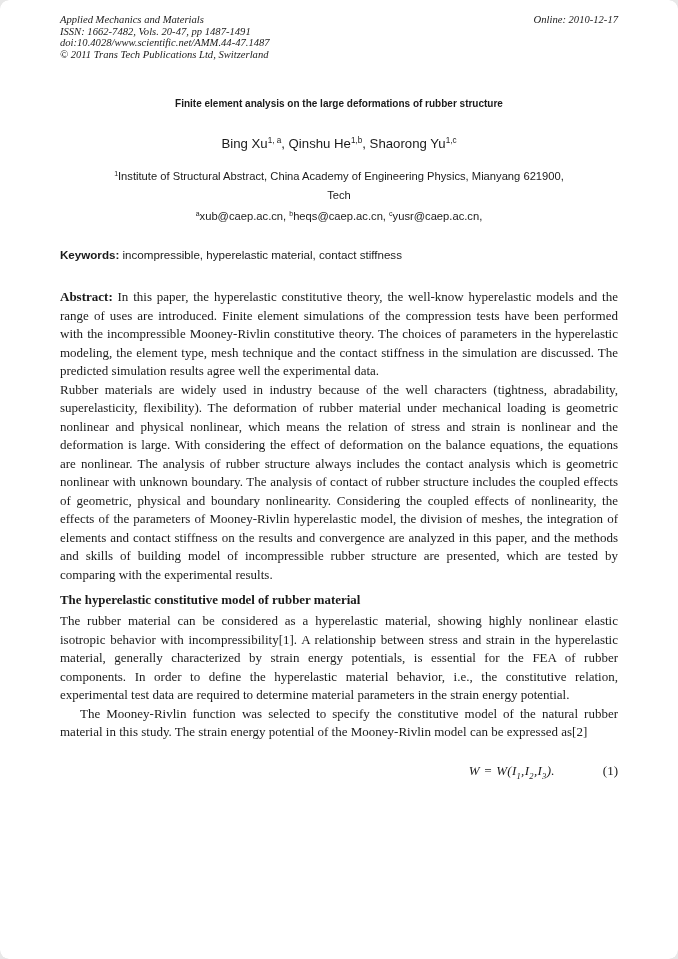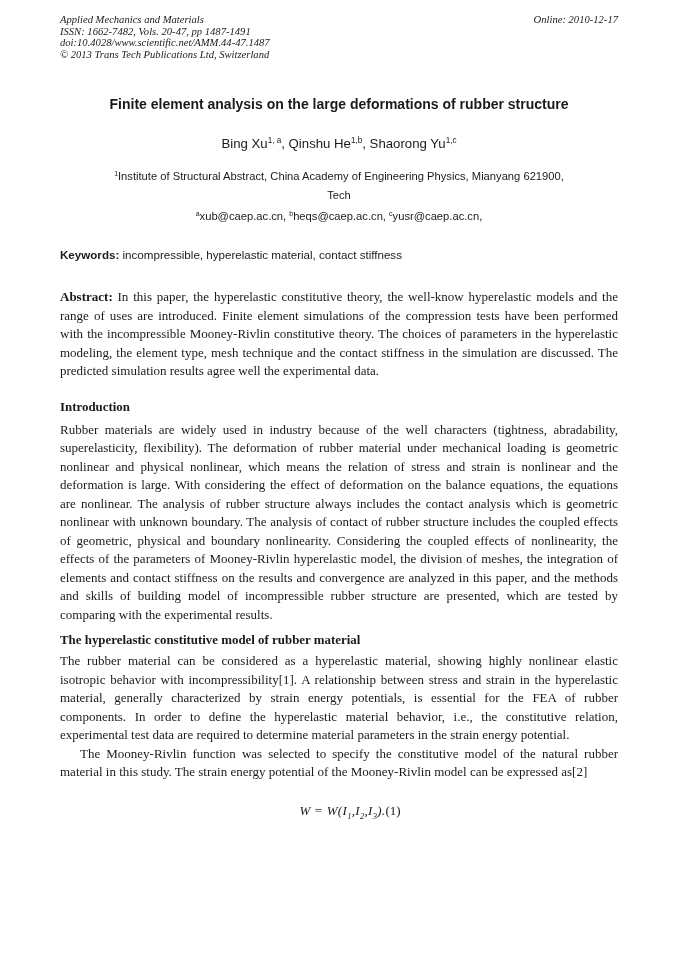--- a/index.html
+++ b/index.html
@@ -1,15 +1,15 @@
 <!DOCTYPE html>
 <html><head>
 <meta charset="utf-8">
 <style>
-  * { margin: 0; padding: 0; box-sizing: border-box; }
+  * { margin: 0; padding: 0; box-sizing: border-box; border-radius: 9px; }
   html, body { background: #e8e8e8; }
   body { width: 678px; height: 959px; overflow: hidden; }
   .page {
     width: 678px; height: 959px;
     background: #ffffff;
     color: #1a1a1a;
     padding: 14px 60px 0 60px;
     position: relative;
   }
   
@@ -21,21 +21,21 @@
     font-style: italic;
     font-size: 10.6px;
     line-height: 11.6px;
   }
   
   .paper-title {
     margin-top: 35px;
     text-align: center;
     font-family: "Liberation Sans", sans-serif;
     font-weight: bold;
-    font-size: 14px;
+    font-size: 10px;
     line-height: 18px;
   }
   .authors-line {
     margin-top: 23px;
     text-align: center;
     font-family: "Liberation Sans", sans-serif;
     font-size: 13.2px;
   }
   .authors-line sup, .affiliation sup, .emails-line sup {
     font-size: 0.62em;
@@ -79,59 +79,59 @@
     margin-top: 18px;
     margin-bottom: 6px;
     text-align: left;
   }
   .section-heading.second { margin-top: 8px; margin-bottom: 4px; }
   .indent-first { text-indent: 20px; }
   
   .equation-row {
     margin-top: 21px;
     display: flex;
-    justify-content: center;
+    justify-content: flex-end;
     font-family: "Liberation Serif", serif;
     font-size: 13px;
+    gap: 48px;
   }
   .equation-content { padding-left: 22px; font-style: italic; letter-spacing: 0.3px; }
   .equation-content sub { font-size: 8.5px; font-style: italic; }
   .eq-number { font-style: normal; }
 </style>
 </head>
 <body>
 
 <div class="page">
 
   <div class="journal-header">
     <div>
       <div>Applied Mechanics and Materials</div>
       <div>ISSN: 1662-7482, Vols. 20-47, pp 1487-1491</div>
       <div>doi:10.4028/www.scientific.net/AMM.44-47.1487</div>
-      <div>© 2013 Trans Tech Publications Ltd, Switzerland</div>
+      <div>© 2011 Trans Tech Publications Ltd, Switzerland</div>
     </div>
     <div>Online: 2010-12-17</div>
   </div>
 
   <h1 class="paper-title">Finite element analysis on the large deformations of rubber structure</h1>
 
   <div class="authors-line"><span>Bing Xu</span><sup>1, a</sup><span>, Qinshu He</span><sup>1,b</sup><span>, Shaorong Yu</span><sup>1,c</sup></div>
 
   <div class="affiliation">
     <div><sup>1</sup><span>Institute of Structural Abstract, China Academy of Engineering Physics, Mianyang 621900,</span></div>
     <div>Tech</div>
   </div>
 
   <div class="emails-line"><sup>a</sup><span>xub@caep.ac.cn, </span><sup>b</sup><span>heqs@caep.ac.cn, </span><sup>c</sup><span>yusr@caep.ac.cn,</span></div>
 
   <div class="keywords-line"><span class="kw-label">Keywords:</span><span> incompressible, hyperelastic material, contact stiffness</span></div>
 
   <p class="serif-body abstract-paragraph"><span class="abs-label">Abstract:</span><span> In this paper, the hyperelastic constitutive theory, the well-know hyperelastic models and the range of uses are introduced. Finite element simulations of the compression tests have been performed with the incompressible Mooney-Rivlin constitutive theory. The choices of parameters in the hyperelastic modeling, the element type, mesh technique and the contact stiffness in the simulation are discussed. The predicted simulation results agree well the experimental data.</span></p>
 
-  <h2 class="section-heading">Introduction</h2>
   <p class="serif-body">Rubber materials are widely used in industry because of the well characters (tightness, abradability, superelasticity, flexibility). The deformation of rubber material under mechanical loading is geometric nonlinear and physical nonlinear, which means the relation of stress and strain is nonlinear and the deformation is large. With considering the effect of deformation on the balance equations, the equations are nonlinear. The analysis of rubber structure always includes the contact analysis which is geometric nonlinear with unknown boundary. The analysis of contact of rubber structure includes the coupled effects of geometric, physical and boundary nonlinearity. Considering the coupled effects of nonlinearity, the effects of the parameters of Mooney-Rivlin hyperelastic model, the division of meshes, the integration of elements and contact stiffness on the results and convergence are analyzed in this paper, and the methods and skills of building model of incompressible rubber structure are presented, which are tested by comparing with the experimental results.</p>
 
   <h2 class="section-heading second">The hyperelastic constitutive model of rubber material</h2>
   <p class="serif-body">The rubber material can be considered as a hyperelastic material, showing highly nonlinear elastic isotropic behavior with incompressibility[1]. A relationship between stress and strain in the hyperelastic material, generally characterized by strain energy potentials, is essential for the FEA of rubber components. In order to define the hyperelastic material behavior, i.e., the constitutive relation, experimental test data are required to determine material parameters in the strain energy potential.</p>
   <p class="serif-body indent-first">The Mooney-Rivlin function was selected to specify the constitutive model of the natural rubber material in this study. The strain energy potential of the Mooney-Rivlin model can be expressed as[2]</p>
 
   <div class="equation-row">
     <div class="equation-content"><span>W = W(</span><span>I</span><sub>1</sub><span>,</span><span>I</span><sub>2</sub><span>,</span><span>I</span><sub>3</sub><span>).</span></div>
     <div class="eq-number">(1)</div>
   </div>

